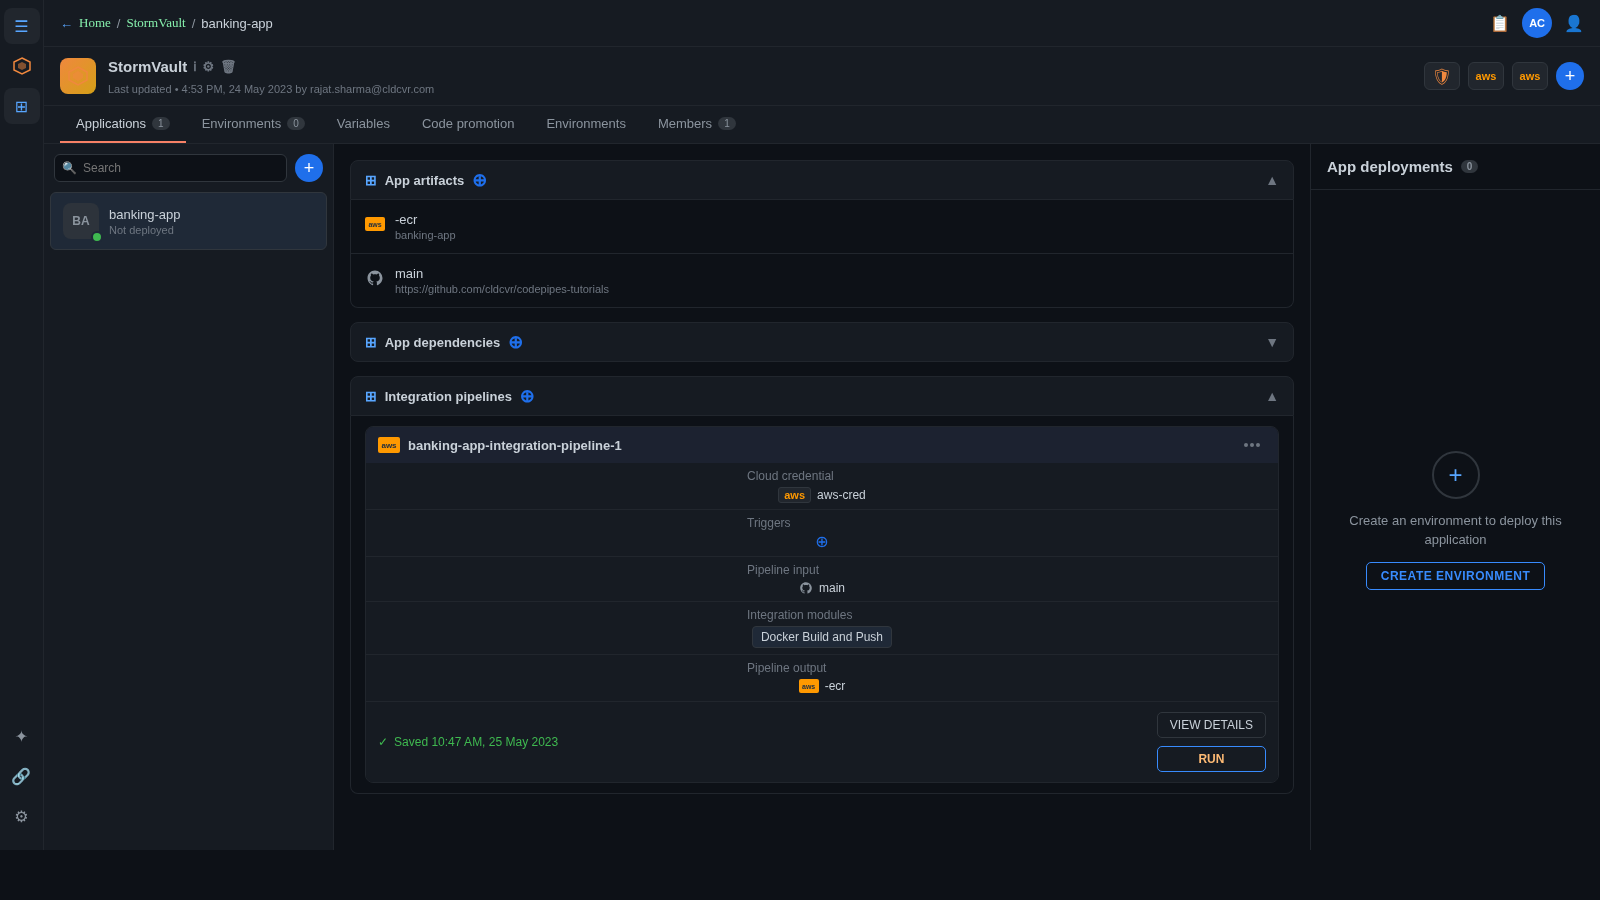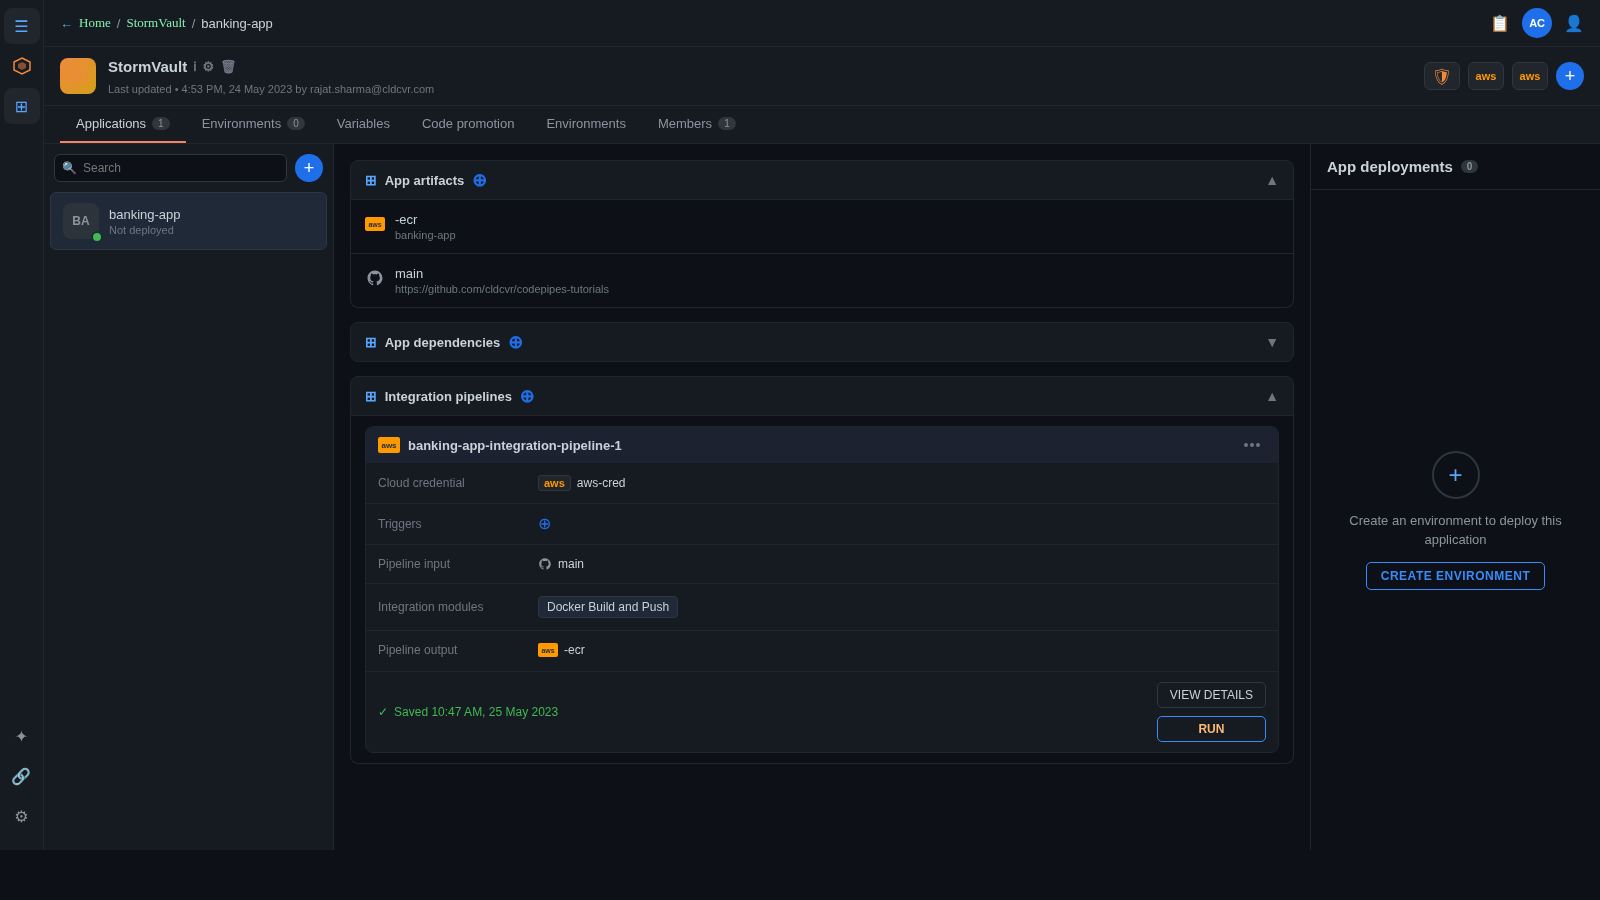--- a/index.html
+++ b/index.html
@@ -332,23 +332,24 @@
       align-items: center;
       gap: 8px;
       font-size: 13px;
       font-weight: 600;
       color: #c9d1d9;
     }
     .pipeline-card-body { padding: 0; }
     .pipeline-field {
       display: flex;
       align-items: center;
-      padding: 12px 12px;
+      padding: 6px 12px;
       border-bottom: 1px solid #21262d;
-      gap: 10px;
+      gap: 4px;
+      flex-direction: column;
     }
     .pipeline-field:last-child { border-bottom: none; }
     .pipeline-field-label {
       width: 150px;
       font-size: 12px;
       color: #6e7681;
       flex-shrink: 0;
     }
     .pipeline-field-value {
       font-size: 12px;

